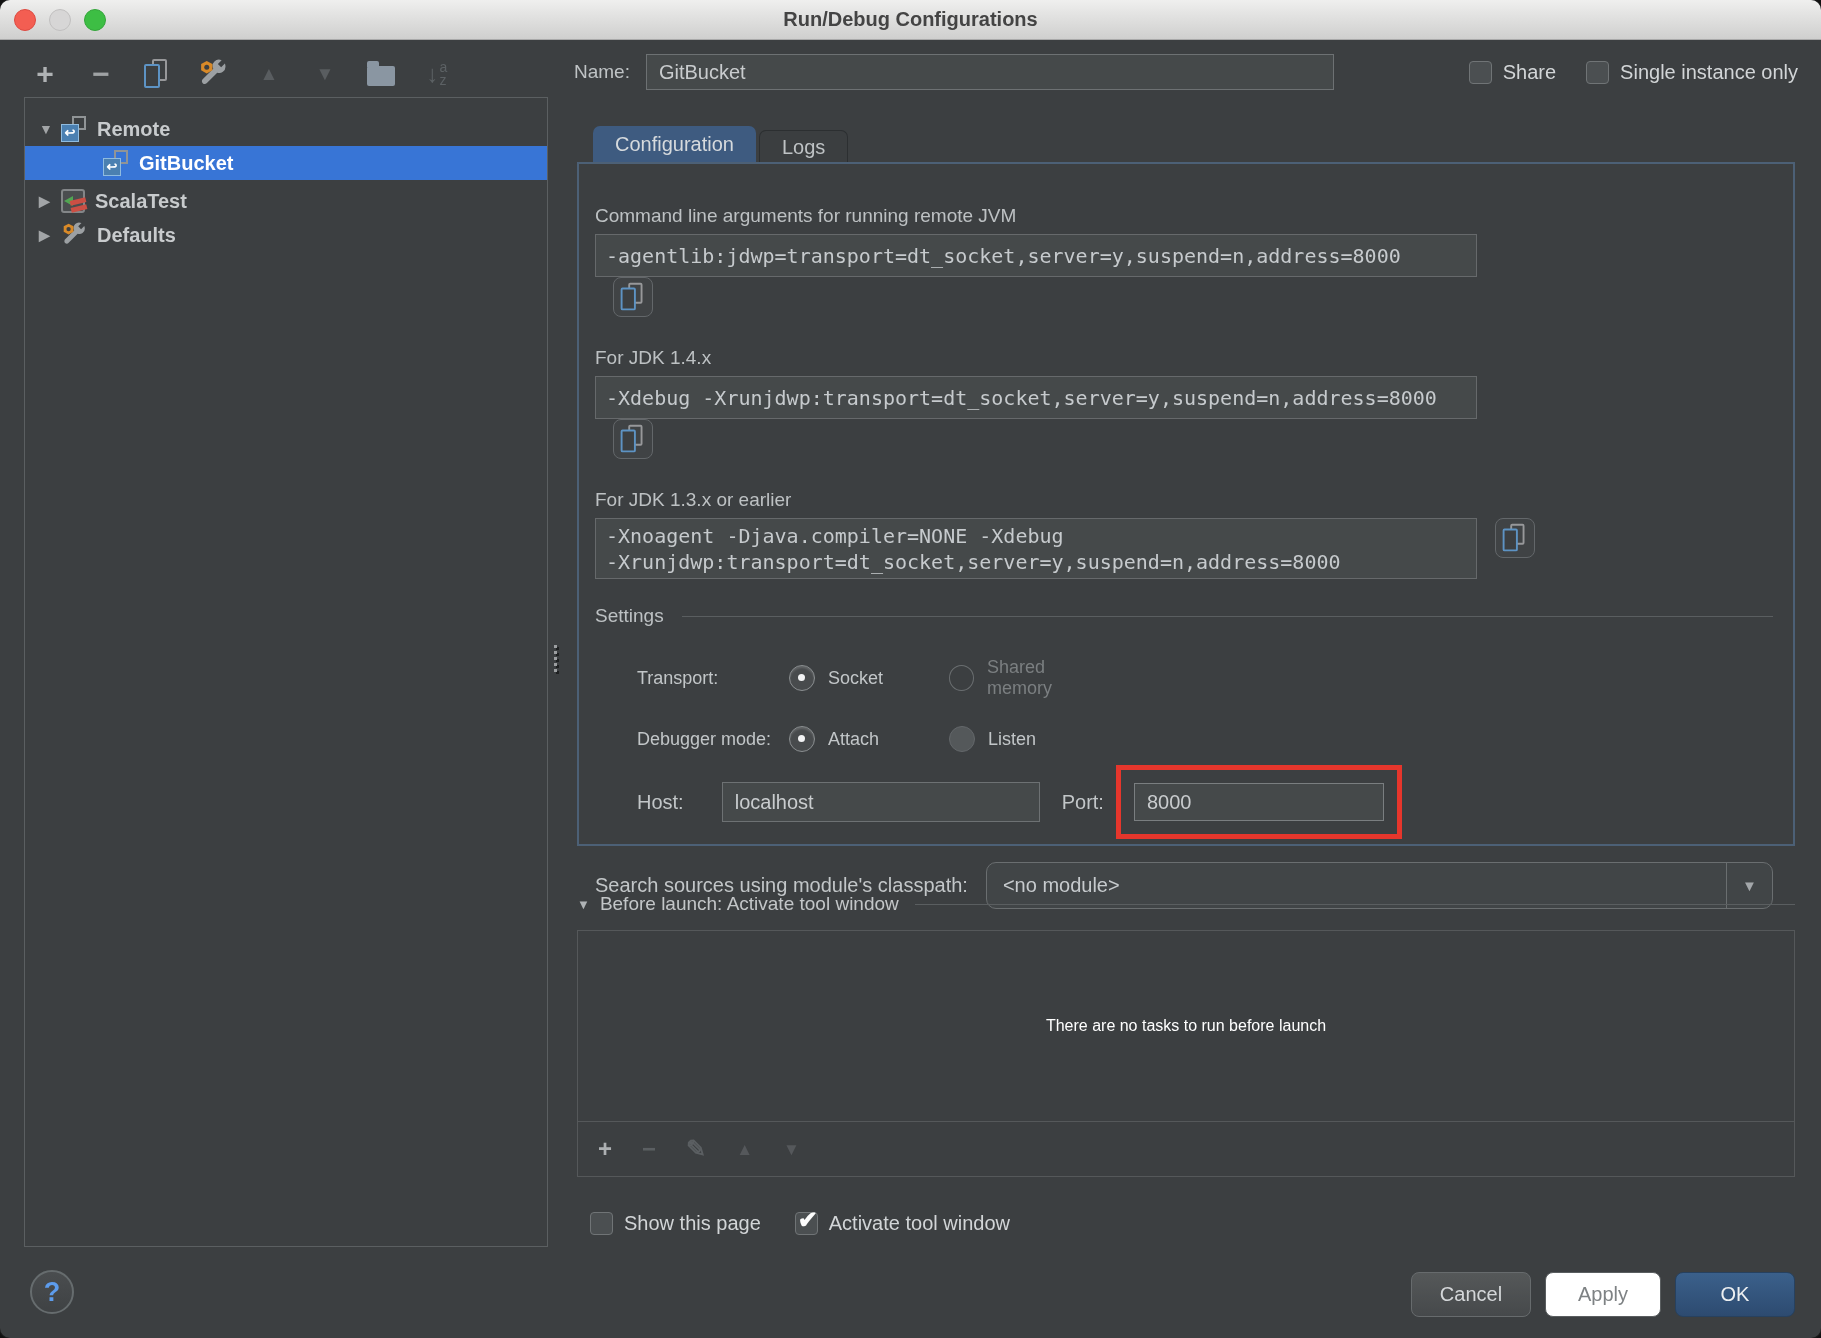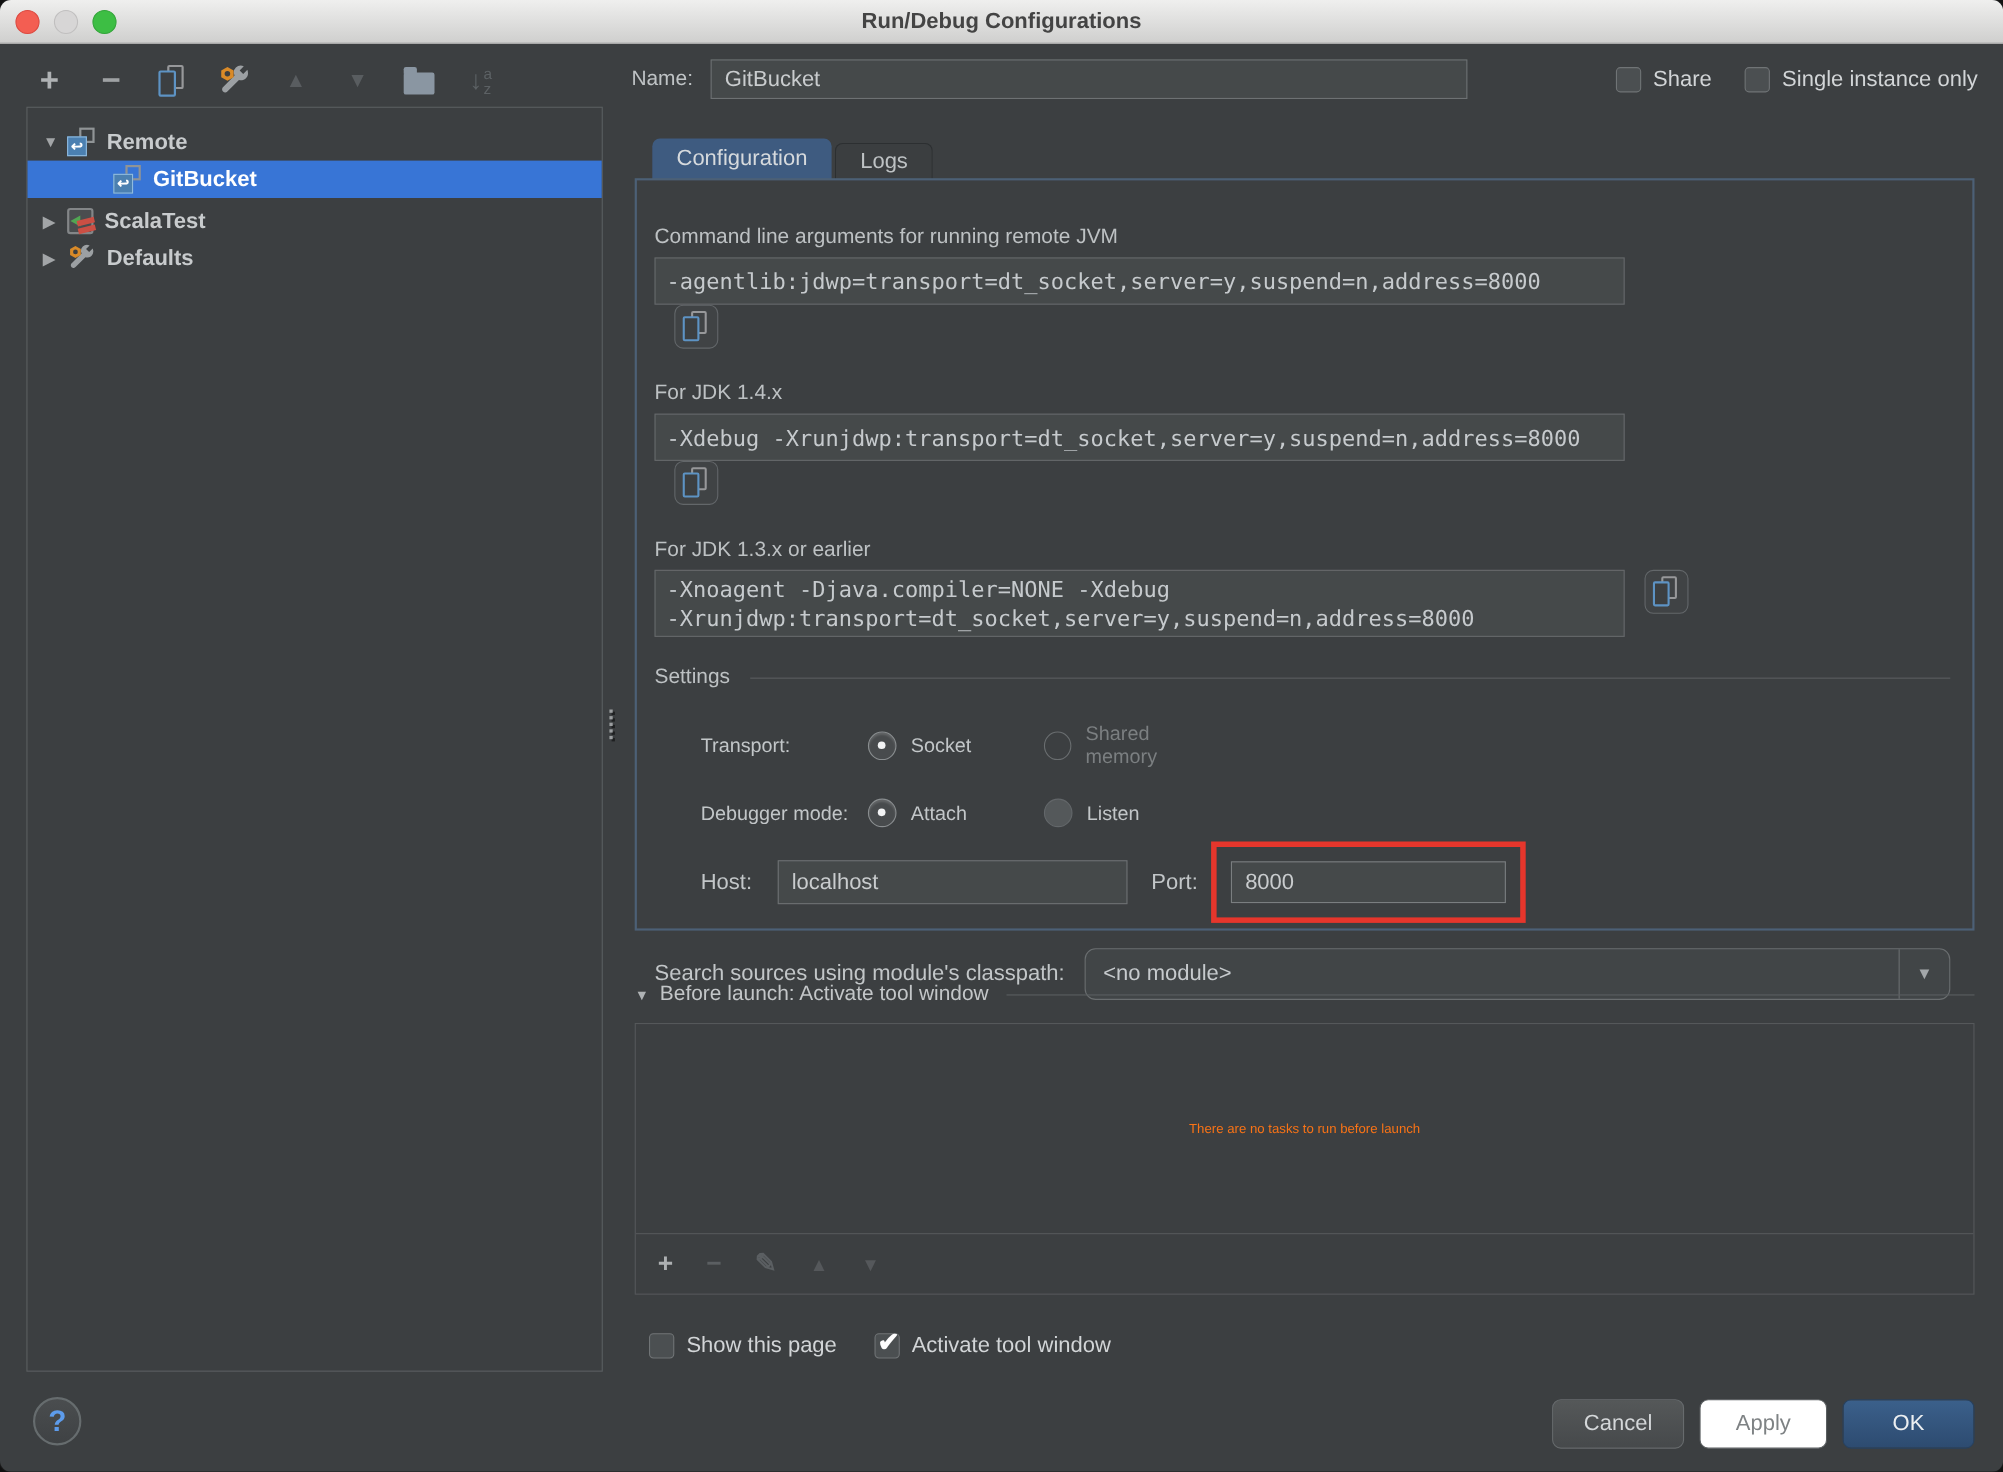--- a/index.html
+++ b/index.html
@@ -115,37 +115,37 @@
   .opt-row { display:flex; align-items:center; padding-left:42px; margin-bottom:27px; font-size:18px; color:#C2C6C8; }
   .opt-row .rlab { width:152px; }
   .optitem { display:flex; align-items:center; width:160px; }
   .radio { width:26px; height:26px; border-radius:50%; margin-right:13px; position:relative; }
   .radio.sel { background:#484B4D; border:1.5px solid #8A8E90; box-shadow:inset 0 2px 2px rgba(255,255,255,.15); }
   .radio.sel:after { content:""; position:absolute; left:8px; top:8px; width:7px; height:7px; border-radius:50%; background:#F2F3F4; }
   .radio.plain { background:#54585A; border:1.5px solid #646althou86A; border:1.5px solid #63676A; }
   .radio.dis { background:transparent; border:1.5px solid #6A6E70; }
   .optitem.dim { color:#7B7F81; }
   .host-row { display:flex; align-items:center; padding-left:42px; margin-bottom:23px; font-size:20px; color:#C2C6C8; }
-  .host-input { width:318px; height:40px; margin-left:23px; }
+  .host-input { width:318px; height:40px; margin-left:38px; }
   .port-lab { margin-left:22px; }
   .red-wrap { margin-left:12px; border:5px solid #E6362C; padding:13px; }
   .port-input { width:250px; height:38px; border-color:#7A7E80; }
   .search-row { display:flex; align-items:center; font-size:20px; color:#C2C6C8; }
   .combo { flex:1; height:47px; margin-left:18px; border:1.5px solid #6A6E70; border-radius:10px;
            background:#414547; display:flex; align-items:center; }
   .combo .val { flex:1; padding-left:16px; font-size:20px; color:#C6CACD; }
   .combo .arr { width:46px; align-self:stretch; border-left:1.5px solid #6A6E70; display:flex; align-items:center; justify-content:center; color:#A3A7AA; font-size:15px; }
 
   
   .bl-header { position:absolute; left:577px; top:893px; width:1218px; display:flex; align-items:center; }
   .bl-header .tri { font-size:13px; color:#AFB3B5; margin-right:10px; }
   .bl-header .lab { font-size:19px; color:#C3C6C8; }
   .bl-header .hline { flex:1; height:1px; background:#5A5E60; margin-left:16px; }
   .task-panel { position:absolute; left:577px; top:930px; width:1218px; height:247px; border:1.5px solid #55585A; }
-  .task-empty { height:190px; display:flex; align-items:center; justify-content:center; font-size:12px; color:#f97316; }
+  .task-empty { height:190px; display:flex; align-items:center; justify-content:center; font-size:16px; color:#ffffff; }
   .task-toolbar { height:55px; border-top:1.5px solid #55585A; display:flex; align-items:center; gap:30px; padding-left:20px; }
   .tti { font-size:24px; line-height:1; }
   .tti.en { color:#ADB0B2; font-weight:bold; }
   .tti.dis { color:#5B5F62; font-weight:bold; }
   .tti.tridis { font-size:17px; color:#55585B; }
   .bl-checks { position:absolute; left:590px; top:1212px; display:flex; align-items:center; gap:34px;text-align:right; }
 
   
   .help-btn { position:absolute; left:30px; top:1270px; width:44px; height:44px; border-radius:50%;
               border:2px solid #666C6E; background:linear-gradient(#4A4D4F,#3F4244);

